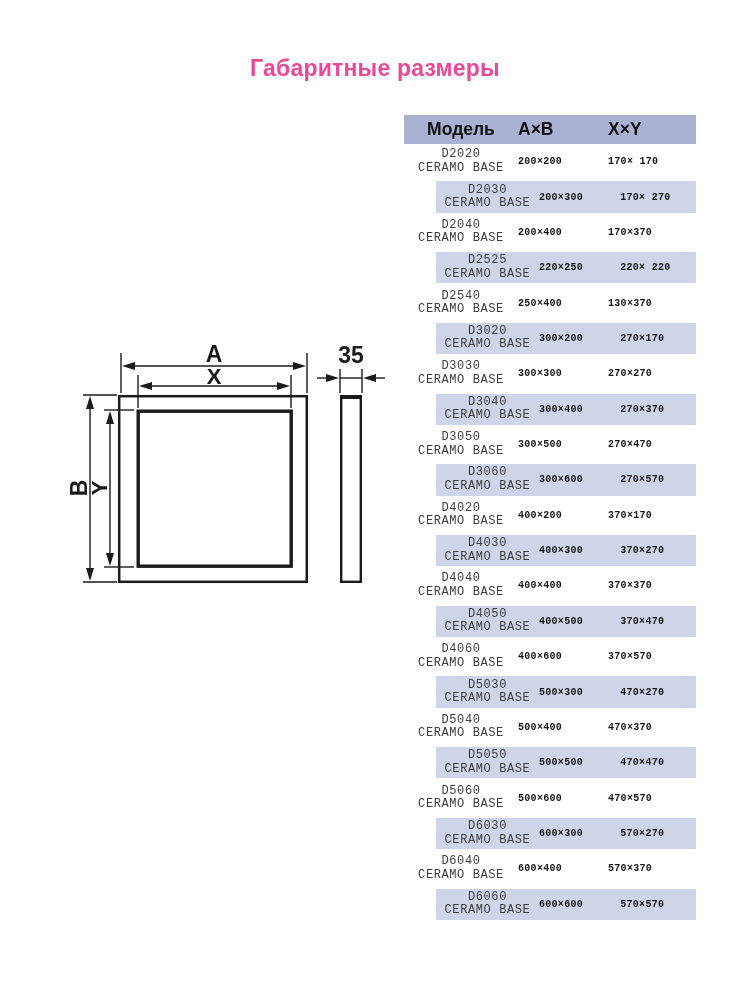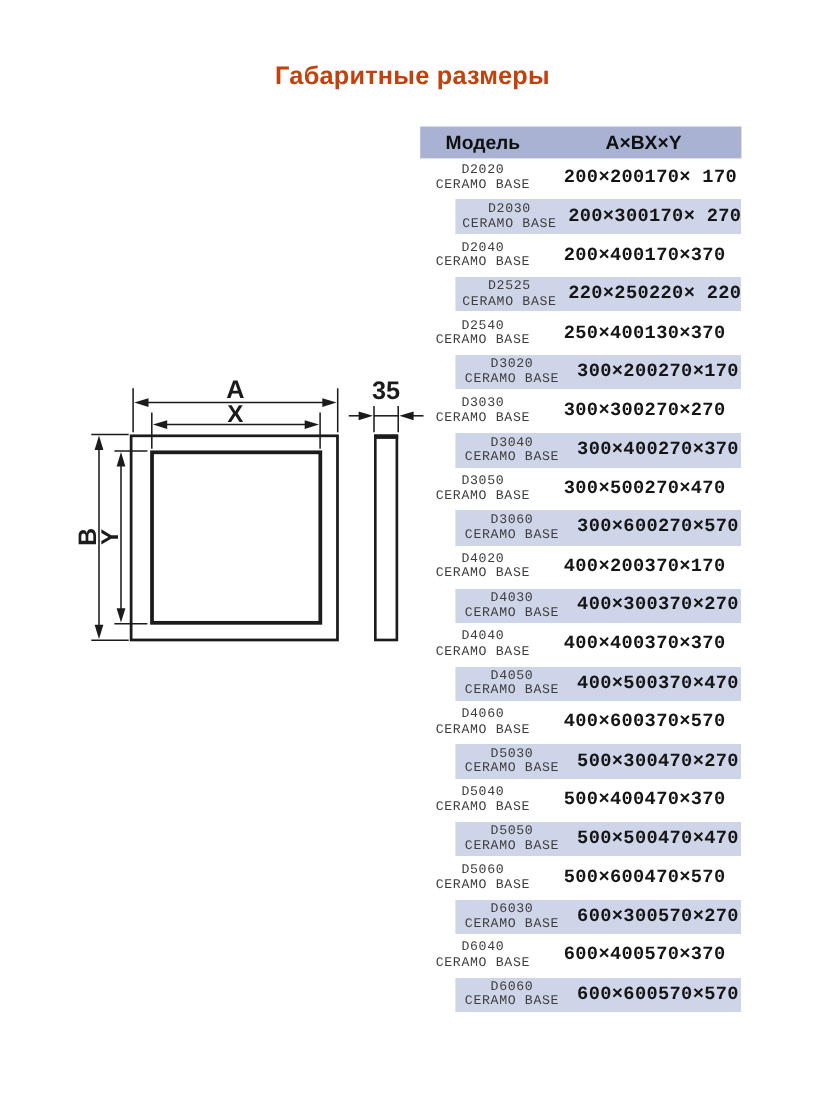--- a/index.html
+++ b/index.html
@@ -10,55 +10,55 @@
     --model-ink:#3d3d3d;
   }
   html,body{margin:0;padding:0;}
   body{
     width:750px;height:1000px;position:relative;overflow:hidden;
     background:#ffffff;
     font-family:"Liberation Sans", sans-serif;
   }
   .page-title{
     position:absolute;top:55px;left:0;width:750px;
-    text-align:center;font-size:23px;font-weight:bold;color:#c2410c;
+    text-align:center;font-size:23px;font-weight:bold;color:#ec4899;
     letter-spacing:.2px;
   }
   svg.drawing{position:absolute;left:0;top:0;pointer-events:none;}
   svg.drawing text{
     font-family:"Liberation Sans", sans-serif;
     font-weight:bold;fill:#1b1b1b;
   }
 
   .size-table{
-    position:absolute;left:382px;top:115px;width:292px;
+    position:absolute;left:404px;top:115px;width:292px;
   }
   .thead{
     display:flex;align-items:center;height:29px;
     background:var(--header-bg);
     font-weight:bold;font-size:17.5px;color:#101010;
   }
   .trow{
     display:flex;align-items:center;height:35.36px;box-sizing:border-box;font-family:Liberation Mono, monospace;
   }
   .trow.alt{
     background:var(--alt-bg);
     background-clip:content-box;
     padding:2px 0;
     margin-left:32px;
   }
   .c1{width:114px;text-align:center;}
-  .c2{width:90px;text-align:right;}
+  .c2{width:90px;text-align:left;}
   .c3{width:84px;text-align:left;}
   .model-code,.model-series{
     font-size:12px;line-height:13.5px;color:var(--model-ink);
     letter-spacing:.6px;font-weight:normal;white-space:nowrap;
   }
   .dim-val{
-    font-size:17px;font-weight:bold;color:var(--ink);letter-spacing:.3px;
+    font-size:10px;font-weight:bold;color:var(--ink);letter-spacing:.3px;
     white-space:pre;
   }
 </style>
 </head>
 <body>
 
 <div class="page-title">Габаритные размеры</div>
 
 <svg class="drawing" width="750" height="1000" viewBox="0 0 750 1000">
 

